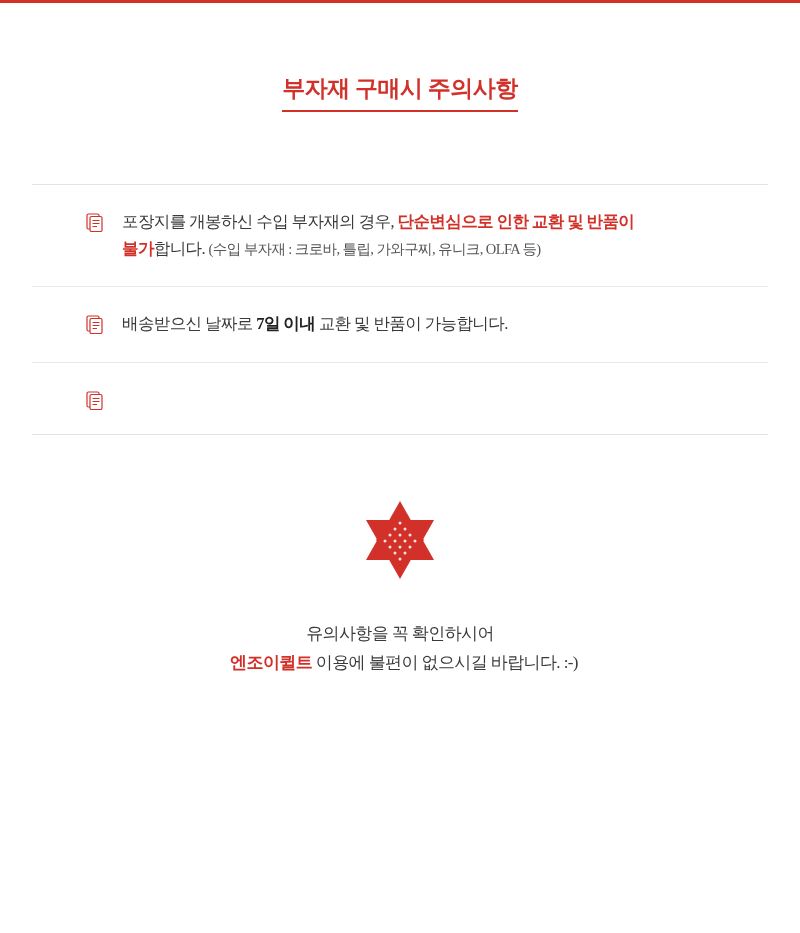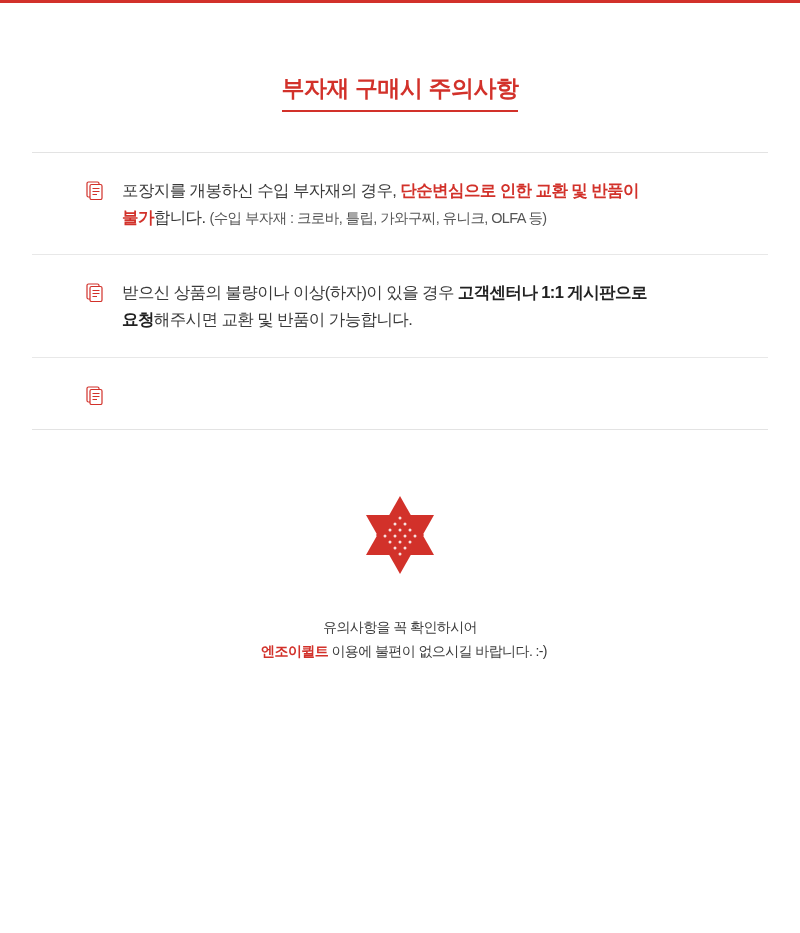--- a/index.html
+++ b/index.html
@@ -12,41 +12,42 @@
     background: #ffffff;
     font-family: "Liberation Sans", sans-serif;
     color: #333333;
     overflow: hidden;
   }
   .page {
     position: relative;
     width: 800px;
     height: 933px;
     box-sizing: border-box;
+    font-family: Liberation Serif, serif;
   }
   .top-rule {
     width: 800px;
     height: 3px;
     background: #d2312a;
   }
   .title-wrap {
     text-align: center;
     margin-top: 70px;
   }
   .title {
     display: inline-block;
     font-size: 23px;
     font-weight: bold;
     color: #d2312a;
     letter-spacing: -0.5px;
     border-bottom: 2px solid #d2312a;
     padding-bottom: 6px;
   }
   .notice-box {
-    margin: 40px 32px 0 32px;
+    margin: 72px 32px 0 32px;
     border-top: 1px solid #e3e3e3;
     border-bottom: 1px solid #e3e3e3;
     padding: 0;
   }
   .notice-item {
     display: flex;
     align-items: flex-start;
     padding: 24px 48px 24px 54px;
     border-bottom: 1px solid #e8e8e8;
     box-sizing: border-box;
@@ -84,21 +85,21 @@
     color: #555555;
   }
   .ornament {
     margin-top: 62px;
     text-align: center;
     height: 86px;
   }
   .footer {
     margin-top: 38px;
     text-align: center;
-    font-size: 14px;
+    font-size: 17px;
     line-height: 1.58;
     letter-spacing: -0.6px;
     color: #3a3a3a;
   }
   .footer .line2 {
     margin-top: 2px;
     padding-left: 8px;
   }
   .footer .brand {
     color: #d2312a;
@@ -133,21 +134,21 @@
       <div class="notice-item">
         <span class="bullet-icon">
           <svg width="18" height="20" viewBox="0 0 18 20" aria-hidden="true">
             <rect x="1" y="2" width="12" height="15" rx="1.5" fill="none" stroke="#d2312a" stroke-width="1.2"></rect>
             <rect x="4" y="4.5" width="12" height="15" rx="1.5" fill="#ffffff" stroke="#d2312a" stroke-width="1.2"></rect>
             <line x1="6.5" y1="8.5" x2="13.5" y2="8.5" stroke="#d2312a" stroke-width="1"></line>
             <line x1="6.5" y1="11.5" x2="13.5" y2="11.5" stroke="#d2312a" stroke-width="1"></line>
             <line x1="6.5" y1="14.5" x2="11" y2="14.5" stroke="#d2312a" stroke-width="1"></line>
           </svg>
         </span>
-        <div class="notice-text"><span>받으신 상품의 불량이나 이상(하자)이 있을 경우 </span><span class="em-dark">고객센터나 1:1 게시판으로 요청</span><span>해주시면 교환 및 반품이 가능합니다.</span></div>
+        <div class="notice-text"><span>배송받으신 날짜로 </span><span class="em-dark">7일 이내</span><span> 교환 및 반품이 가능합니다.</span></div>
       </div>
       <div class="notice-item">
         <span class="bullet-icon">
           <svg width="18" height="20" viewBox="0 0 18 20" aria-hidden="true">
             <rect x="1" y="2" width="12" height="15" rx="1.5" fill="none" stroke="#d2312a" stroke-width="1.2"></rect>
             <rect x="4" y="4.5" width="12" height="15" rx="1.5" fill="#ffffff" stroke="#d2312a" stroke-width="1.2"></rect>
             <line x1="6.5" y1="8.5" x2="13.5" y2="8.5" stroke="#d2312a" stroke-width="1"></line>
             <line x1="6.5" y1="11.5" x2="13.5" y2="11.5" stroke="#d2312a" stroke-width="1"></line>
             <line x1="6.5" y1="14.5" x2="11" y2="14.5" stroke="#d2312a" stroke-width="1"></line>
           </svg>

